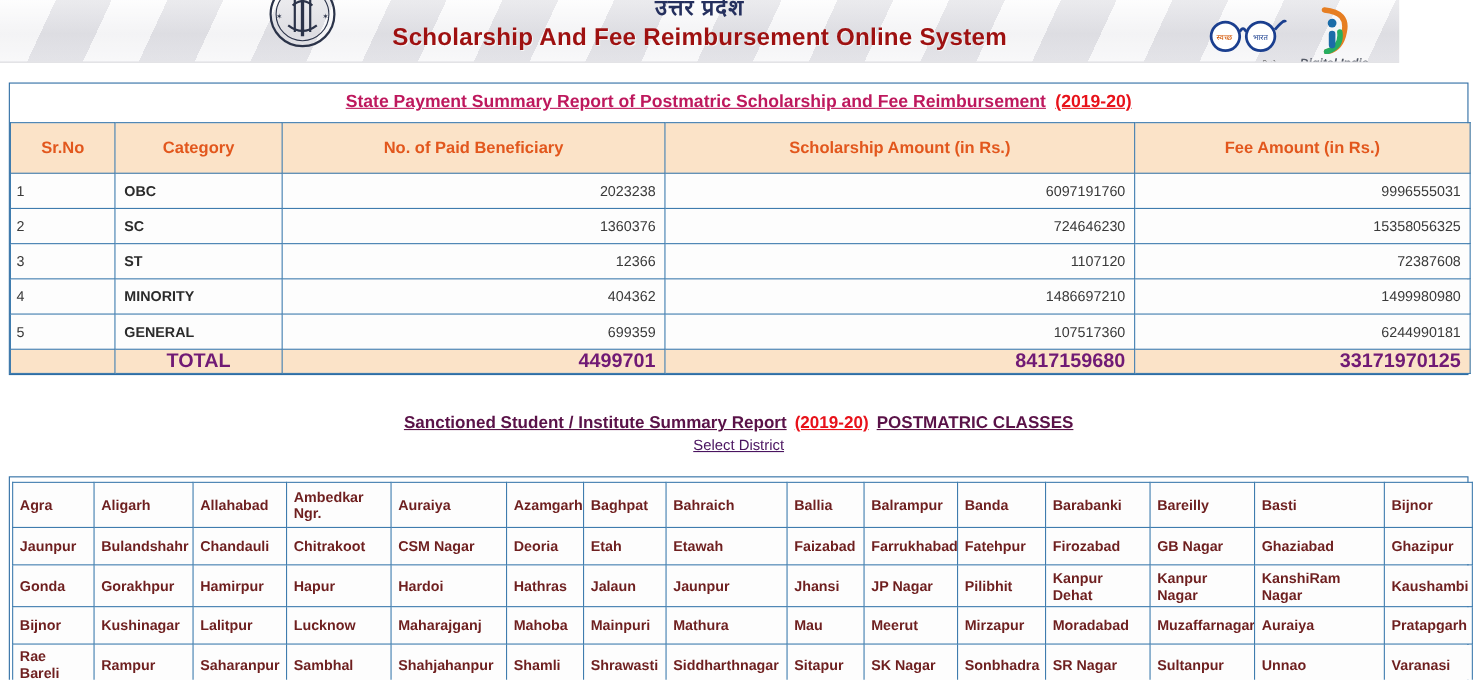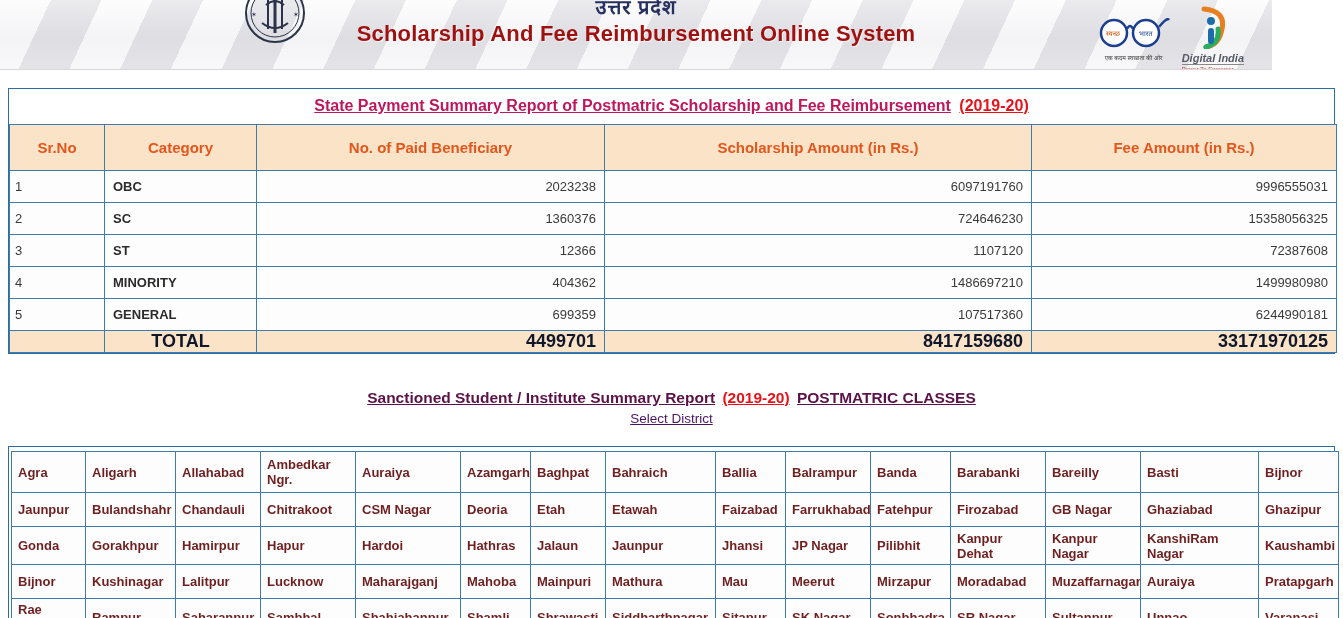--- a/index.html
+++ b/index.html
@@ -5,21 +5,21 @@
   * { box-sizing: border-box; }
   html,body { margin:0; padding:0; }
   body {
     width:1343px; height:618px; overflow:hidden;
     background:#ffffff;
     font-family:"Liberation Sans", sans-serif;
   }
 
   
   .app-header {
-    position:relative; width:1272px; height:70px; overflow:hidden;
+    position:relative; width:1272px; height:57px; overflow:hidden;
     background:
       repeating-linear-gradient(115deg, rgba(255,255,255,.55) 0 46px, rgba(205,205,212,.35) 46px 92px),
       linear-gradient(180deg,#fbfbfc 0%, #e6e6ea 55%, #f0f0f3 100%);
     border-bottom:1px solid #d7d7dc;
   }
   .emblem { position:absolute; left:242px; top:-17px; width:66px; height:62px; }
   .hindi-state {
     position:absolute; top:-7px; left:0; width:100%; text-align:center;
     font-size:20px; font-weight:bold; color:#25305e; letter-spacing:1px;
   }
@@ -52,21 +52,21 @@
     background:#fbe3c8; color:#e2571d; font-size:15px; font-weight:bold;
     height:46px; text-align:center;
   }
   table.summary tbody td {
     height:32px; background:#fdfdfd; color:#3a3a3a; font-size:13px; padding:0 8px;
   }
   table.summary td.sr { text-align:left; padding-left:5px; }
   table.summary td.cat { font-weight:bold; color:#2b2b2b; }
   table.summary td.num { text-align:right; }
   table.summary tr.total td {
-    background:#fbe3c8; color:#0f172a; font-weight:bold; font-size:18px; height:17px;
+    background:#fbe3c8; color:#701a75; font-weight:bold; font-size:18px; height:17px;
   }
   table.summary tr.total td.tlabel { text-align:center; }
 
   
   .sec2-title { margin-top:35px; text-align:center; font-size:15.5px; font-weight:bold; }
   .sec2-title .t-main, .sec2-title .t-suffix { color:#5a1248; text-decoration:underline; }
   .sec2-title .t-year { color:#e8121a; text-decoration:underline; margin:0 3px; }
   .select-district-row { text-align:center; margin-top:2px; }
   .select-district-row a {
     font-size:13.5px; font-weight:normal; color:#4a1460;

